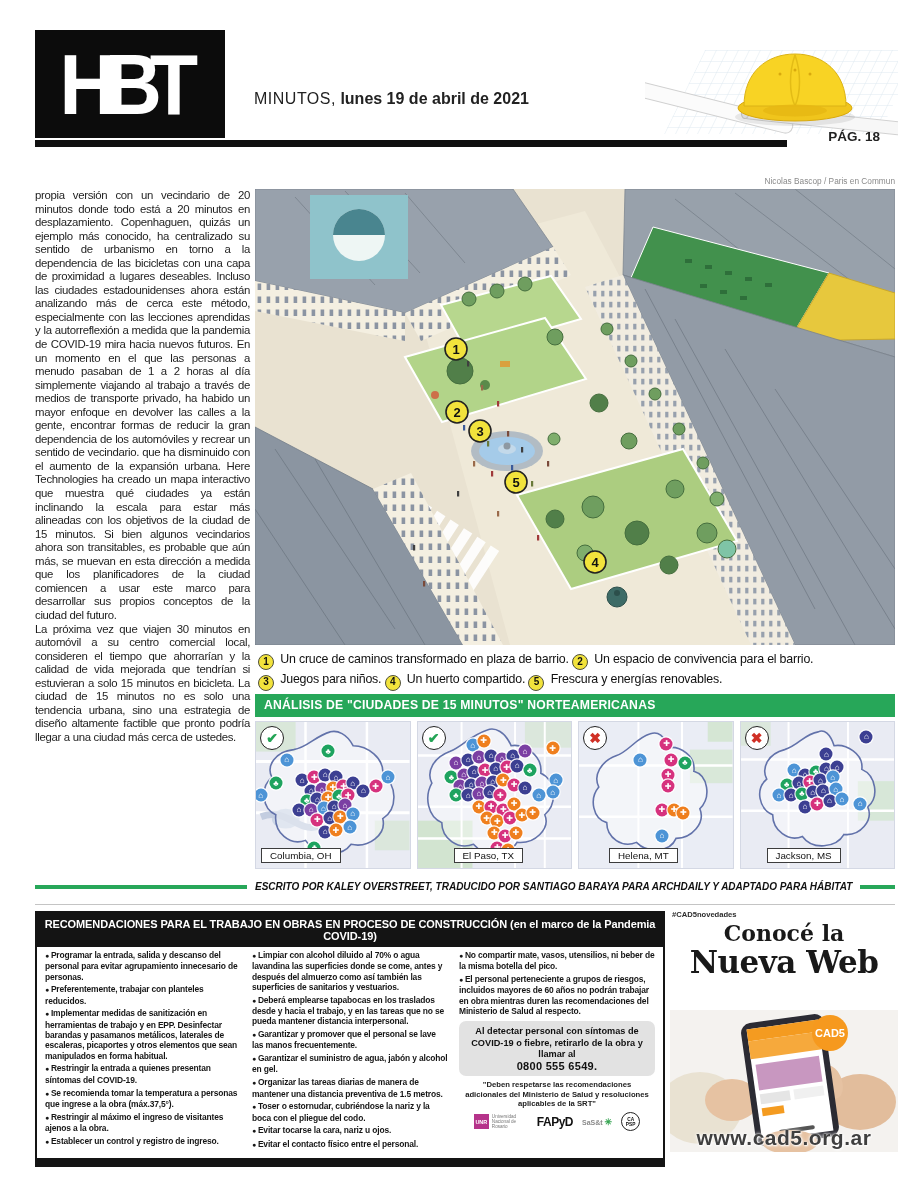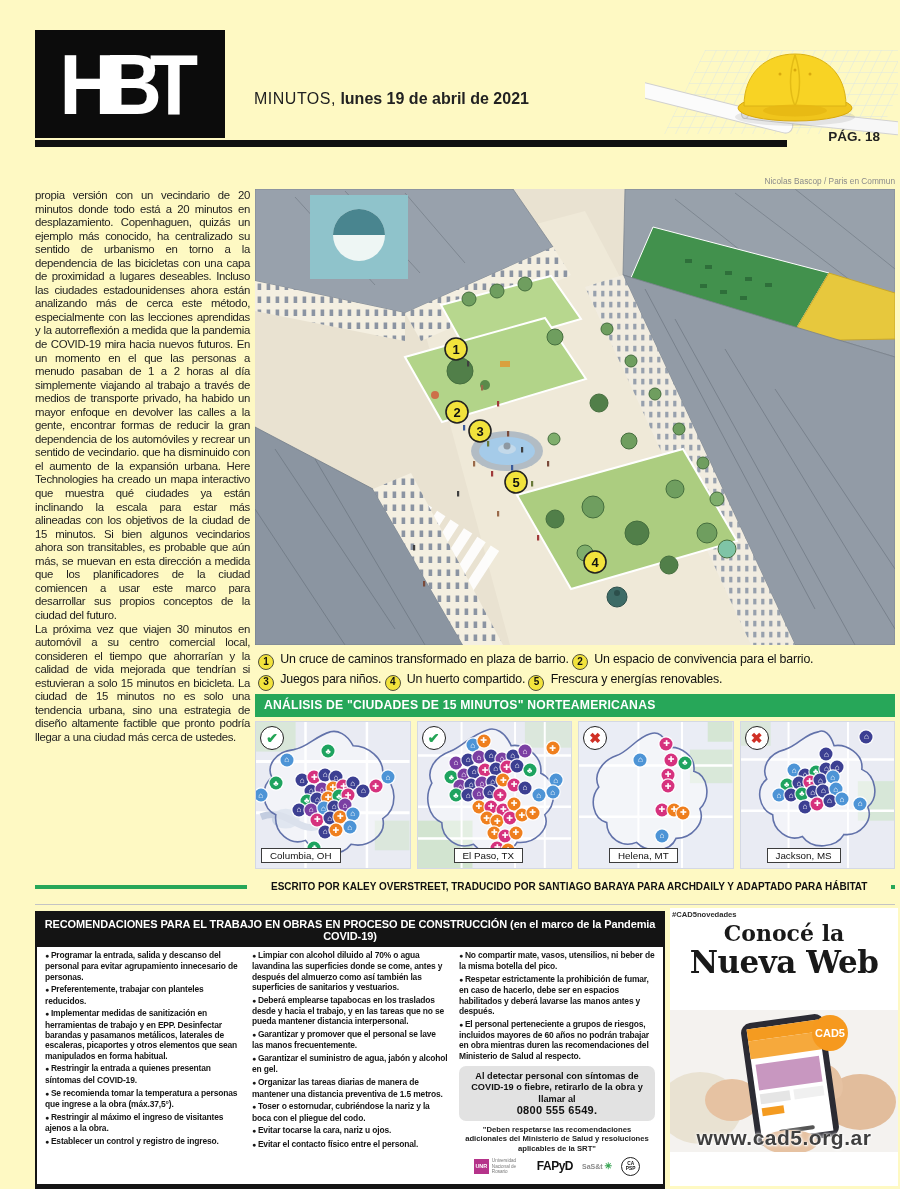--- a/index.html
+++ b/index.html
@@ -1,16 +1,16 @@
 <!DOCTYPE html>
 <html><head>
 <meta charset="utf-8">
 <style>
   html,body{margin:0;padding:0;background:#777;}
-  .page{position:relative;width:900px;height:1189px;background:#fef9c3;margin:0 auto;
+  .page{position:relative;width:900px;height:1189px;background:#ffffff;margin:0 auto;
         font-family:"Liberation Sans",sans-serif;color:#111;overflow:hidden;}
 
   
   .logo-box{position:absolute;left:35px;top:30px;width:190px;height:108px;background:#0c0c0c;
             display:flex;align-items:center;justify-content:center;}
   .logo-box span{color:#fff;font-size:86px;font-weight:bold;letter-spacing:-13px;
                  transform:scaleX(.92);margin-right:14px;line-height:1;}
   .dateline{position:absolute;left:254px;top:90px;font-size:16px;color:#222;white-space:nowrap;}
   .dateline .city{letter-spacing:.5px;}
   .dateline .rest{font-weight:bold;margin-top:47px;}
@@ -54,21 +54,21 @@
           font-size:14px;font-weight:bold;box-sizing:border-box;}
   .status.check{color:#23a455;}
   .status.x{color:#d03026;}
   .map-label{position:absolute;bottom:5px;left:5px;background:#fff;border:1px solid #3c3c3c;
              font-size:9.8px;padding:0 8px;line-height:13px;white-space:nowrap;color:#111;}
   .map-panel:nth-child(2) .map-label{left:36px;}
   .map-panel:nth-child(3) .map-label{left:30px;}
   .map-panel:nth-child(4) .map-label{left:26px;}
 
   
-  .creditbar{position:absolute;left:35px;top:881px;width:860px;display:flex;align-items:center;gap:24px;}
+  .creditbar{position:absolute;left:35px;top:881px;width:860px;display:flex;align-items:center;gap:8px;font-style:italic;}
   .gbar{height:4px;background:#27a759;}
   .gbar.l{width:212px;}
   .gbar.r{flex:1;}
   .creditbar span{font-size:10px;font-weight:bold;white-space:nowrap;color:#101010;}
   .hairline{position:absolute;left:35px;top:904px;width:860px;height:1px;background:#c4c4c4;}
 
   
   .covid-box{position:absolute;left:35px;top:911px;width:630px;box-sizing:border-box;
              border:2px solid #141414;border-bottom:9px solid #141414;background:#fff;}
   .covid-title{background:#141414;color:#fff;font-weight:bold;font-size:11px;letter-spacing:-.1px;
@@ -513,21 +513,20 @@
             <div class="bullet">Garantizar el suministro de agua, jabón y alcohol en gel.</div>
             <div class="bullet">Organizar las tareas diarias de manera de mantener una distancia preventiva de 1.5 metros.</div>
             <div class="bullet">Toser o estornudar, cubriéndose la nariz y la boca con el pliegue del codo.</div>
             <div class="bullet">Evitar tocarse la cara, nariz u ojos.</div>
             <div class="bullet">Evitar el contacto físico entre el personal.</div>
           </div>
         </div>
       <div class="ccol">
         <div class="bullets">
             <div class="bullet">No compartir mate, vasos, utensilios, ni beber de la misma botella del pico.</div>
-            <div class="bullet">Respetar estrictamente la prohibición de fumar, en caso de hacerlo, debe ser en espacios habilitados y deberá lavarse las manos antes y después.</div>
             <div class="bullet">El personal perteneciente a grupos de riesgos, incluidos mayores de 60 años no podrán trabajar en obra mientras duren las recomendaciones del Ministerio de Salud al respecto.</div>
           </div>
         <div class="alert">
           <div>Al detectar personal con síntomas de COVID-19 o fiebre, retirarlo de la obra y llamar al</div>
           <div class="phone">0800 555 6549.</div>
         </div>
         <div class="footnote">"Deben respetarse las recomendaciones adicionales del Ministerio de Salud y resoluciones aplicables de la SRT"</div>
         <div class="logos">
           <div class="logo-unr">
             <div class="unr-flag">UNR</div>

